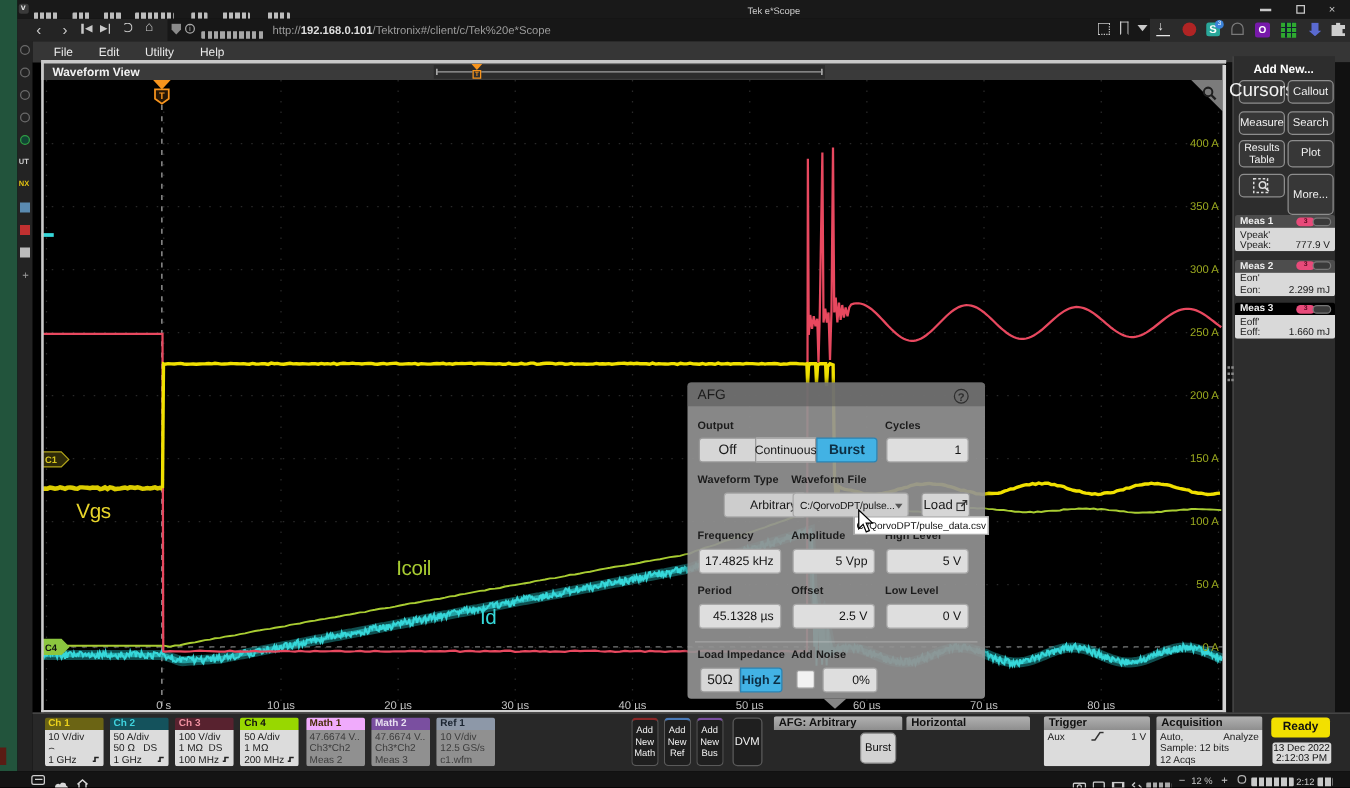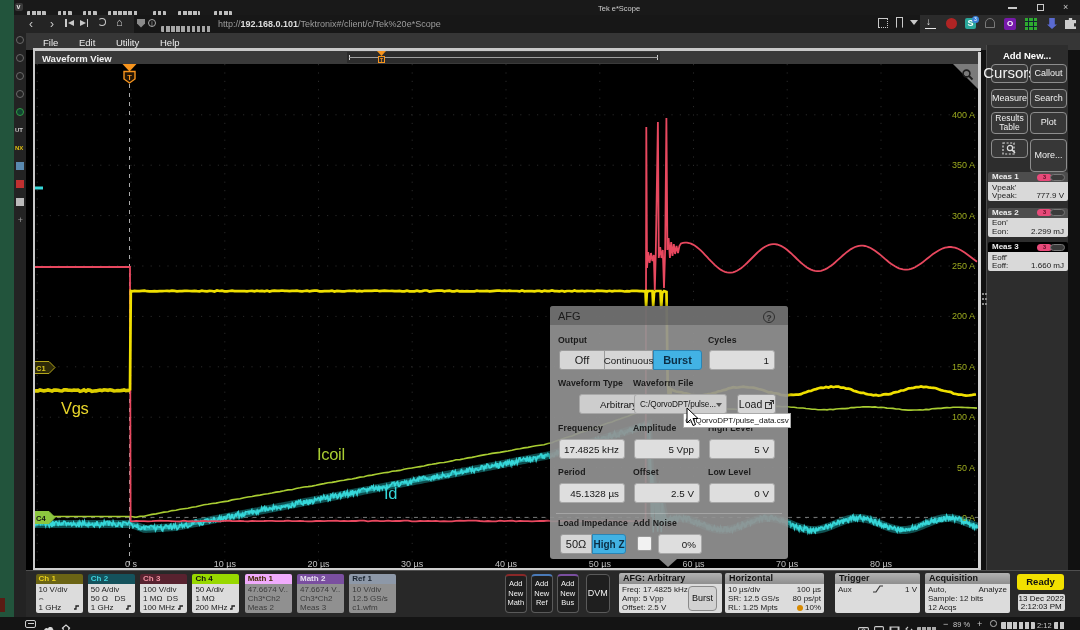--- a/index.html
+++ b/index.html
@@ -269,34 +269,24 @@
       <div style="white-space:nowrap">12.5 GS/s</div>
       <div style="white-space:nowrap">c1.wfm</div>
     </div>
   </div>
 <div class="btn" style="left:505px;top:573.5px;width:21.5px;height:39px;background:#1f1f1f;border-color:#5a5a5a;font-size:7.5px;line-height:1.25;border-top:2.5px solid #8a2828">Add<br>New<br>Math</div>
 <div class="btn" style="left:531px;top:573.5px;width:21.5px;height:39px;background:#1f1f1f;border-color:#5a5a5a;font-size:7.5px;line-height:1.25;border-top:2.5px solid #4a7ab8">Add<br>New<br>Ref</div>
 <div class="btn" style="left:557px;top:573.5px;width:21.5px;height:39px;background:#1f1f1f;border-color:#5a5a5a;font-size:7.5px;line-height:1.25;border-top:2.5px solid #7a4fa0">Add<br>New<br>Bus</div>
 <div class="btn" style="left:586px;top:573.5px;width:23.5px;height:39px;background:#1f1f1f;border-color:#5a5a5a;font-size:9px">DVM</div>
 <div class="abs" style="left:619px;top:572.5px;width:103px;height:40px;border-radius:2px;overflow:hidden;font-size:8px">
     <div style="height:11px;line-height:11px;background:linear-gradient(#b2b2b2,#8e8e8e);color:#111;font-weight:bold;padding-left:4px;font-size:9px">AFG: Arbitrary</div>
-    <div style="height:29px;background:#dcdcdc;color:#1c1c1c;padding:1px 3px 0 3px;line-height:9.4px">
-      <div style="white-space:nowrap">Freq: 17.4825 kHz</div>
-      <div>Amp: 5 Vpp</div>
-      <div>Offset: 2.5 V</div>
-    </div>
     <div class="abs" style="left:69px;top:13px;width:29px;height:25px;background:#d2d2d2;border:1px solid #8a8a8a;border-radius:4px;color:#111;font-size:9px;display:flex;align-items:center;justify-content:center">Burst</div>
   </div>
 <div class="abs" style="left:725px;top:572.5px;width:99px;height:40px;border-radius:2px;overflow:hidden;font-size:8px">
     <div style="height:11px;line-height:11px;background:linear-gradient(#b2b2b2,#8e8e8e);color:#111;font-weight:bold;padding-left:4px;font-size:9px">Horizontal</div>
-    <div style="height:29px;background:#dcdcdc;color:#1c1c1c;padding:1px 3px 0 3px;line-height:9.4px">
-      <div>10 µs/div<span style="float:right">100 µs</span></div>
-      <div>SR: 12.5 GS/s<span style="float:right">80 ps/pt</span></div>
-      <div>RL: 1.25 Mpts<span style="float:right"><span style="display:inline-block;width:6px;height:6px;border-radius:50%;background:#d88a00;vertical-align:-0.5px"></span> 10%</span></div>
-    </div>
   </div>
 <div class="abs" style="left:835px;top:572.5px;width:85px;height:40px;border-radius:2px;overflow:hidden;font-size:8px">
     <div style="height:11px;line-height:11px;background:linear-gradient(#b2b2b2,#8e8e8e);color:#111;font-weight:bold;padding-left:4px;font-size:9px">Trigger</div>
     <div style="height:29px;background:#dcdcdc;color:#1c1c1c;padding:1px 3px 0 3px;line-height:9.4px">
       <div>Aux<span style="float:right">1 V</span><span style="position:absolute;left:38px"><svg width="10" height="8" viewBox="0 0 10 8">
             <path d="M0,7 h3 l4,-6 h3" fill="none" stroke="#333" stroke-width="1.2"></path>
           </svg></span></div>
     </div>
   </div>
 <div class="abs" style="left:925px;top:572.5px;width:85px;height:40px;border-radius:2px;overflow:hidden;font-size:8px">
@@ -327,21 +317,21 @@
     </svg></div>
 <div class="abs" style="left:889px;top:619.5px"><svg width="11" height="8" viewBox="0 0 11 8">
       <rect x="0.5" y="0.5" width="10" height="7" fill="#cacaca"></rect>
       <rect x="2.4" y="1.6" width="6.2" height="4.8" fill="#141414"></rect>
     </svg></div>
 <div class="abs" style="left:905px;top:619.5px"><svg width="9" height="8" viewBox="0 0 9 8">
       <path d="M3,1 L1,3 L3,5 M6,3 L8,5 L6,7" fill="none" stroke="#cacaca" stroke-width="1.1"></path>
     </svg></div>
 <div class="abs" style="left:917px;top:620.5px"><span class="jp" style="width:20px;height:6px;background:repeating-linear-gradient(90deg,#ababab 0 3.6px,transparent 3.6px 5px)"></span></div>
 <div class="abs" style="left:943px;top:618.5px;color:#c5c5c5;font-size:9px">−</div>
-<div class="abs" style="left:953px;top:620px;color:#c5c5c5;font-size:7.5px">89 %</div>
+<div class="abs" style="left:953px;top:620px;color:#c5c5c5;font-size:7.5px">12 %</div>
 <div class="abs" style="left:977px;top:618.5px;color:#c5c5c5;font-size:9px">+</div>
 <div class="abs" style="left:990px;top:620px;width:6.5px;height:6.5px;border:1.1px solid #b0b0b0;border-radius:50%"></div>
 <div class="abs" style="left:1001px;top:620.5px;color:#c9c9c9;font-size:7px"><span class="jp" style="width:34px;height:6.5px;background:repeating-linear-gradient(90deg,#c9c9c9 0 4.5px,transparent 4.5px 6px)"></span> <span style="font-size:7.5px">2:12</span> <span class="jp" style="width:12px;height:6.5px;background:repeating-linear-gradient(90deg,#c9c9c9 0 4.5px,transparent 4.5px 6px)"></span></div>
 <div class="abs" style="left:550px;top:306px;width:238px;height:253px;background:rgba(146,146,146,0.92);border-radius:3px;box-shadow:0 0 6px rgba(0,0,0,0.5)">
     <div class="abs" style="left:0;top:0;width:238px;height:19px;background:rgba(84,84,84,0.55);border-radius:3px 3px 0 0"></div>
     <div class="abs" style="left:8px;top:4px;color:#1a1a1a;font-size:11px">AFG</div>
     <div class="abs" style="left:213px;top:4.5px;width:12px;height:12px;border:1.4px solid #2e2e2e;border-radius:50%;color:#2e2e2e;font-size:9px;font-weight:bold;text-align:center;line-height:12px">?</div>
   </div>
 <div class="lbl" style="left:558px;top:335px ">Output</div>
 <div class="lbl" style="left:708px;top:335px ">Cycles</div>

